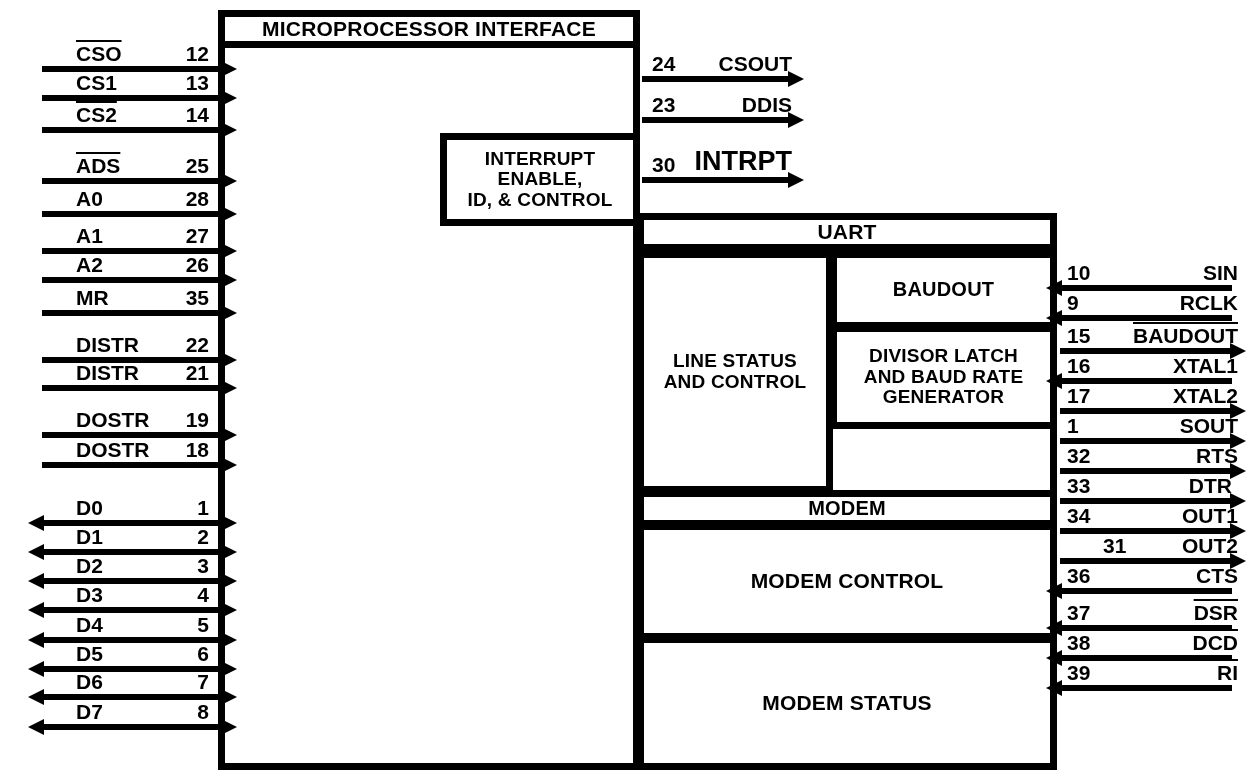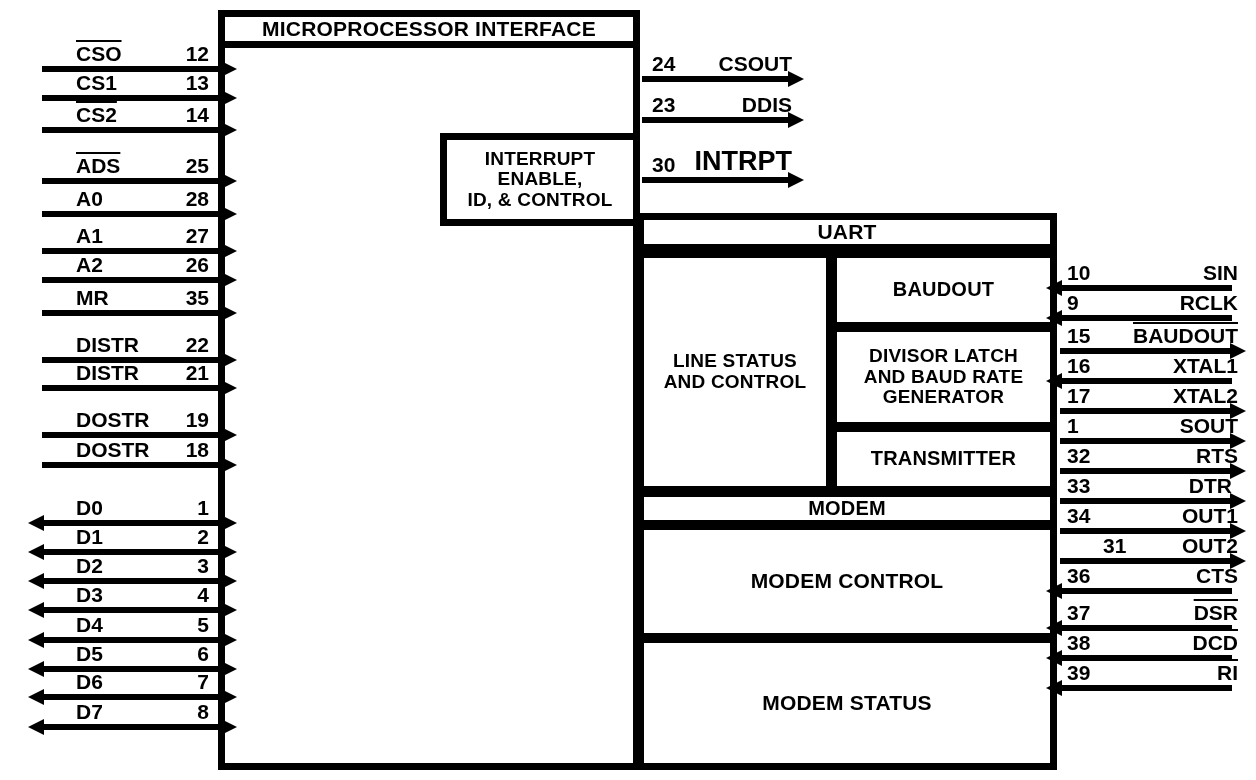--- a/index.html
+++ b/index.html
@@ -102,23 +102,20 @@
   <div class="blk" style="left:830px; top:251px; width:227px; height:78px; font-size:20px;">
     <span>BAUDOUT</span>
   </div>
 
   <div class="blk" style="left:830px; top:325px; width:227px; height:104px; font-size:19px; flex-direction:column;">
     <span>DIVISOR LATCH</span>
     <span>AND BAUD RATE</span>
     <span>GENERATOR</span>
   </div>
 
-  <div class="blk" style="left:830px; top:425px; width:227px; height:68px; font-size:20px;">
-    <span>TRANSMITTER</span>
-  </div>
 
   <div class="blk" style="left:637px; top:490px; width:420px; height:37px; font-size:20px;">
     <span>MODEM</span>
   </div>
 
   <div class="blk" style="left:637px; top:523px; width:420px; height:117px; font-size:21px;">
     <span>MODEM CONTROL</span>
   </div>
 
   <div class="blk" style="left:637px; top:636px; width:420px; height:134px; font-size:21px;">

